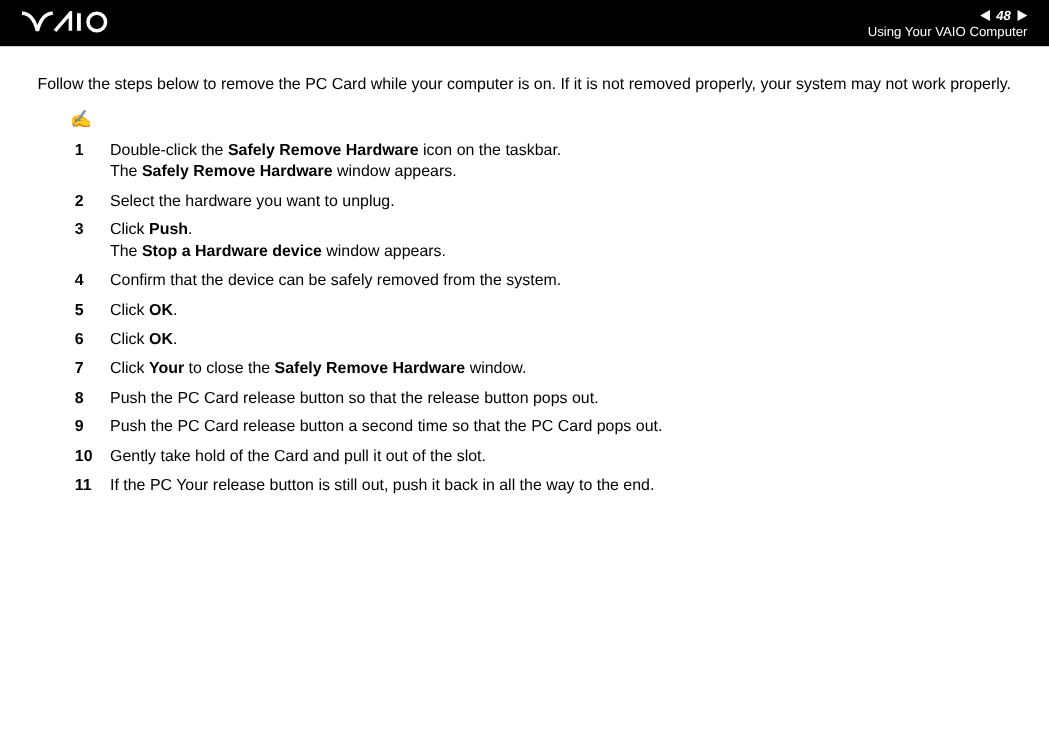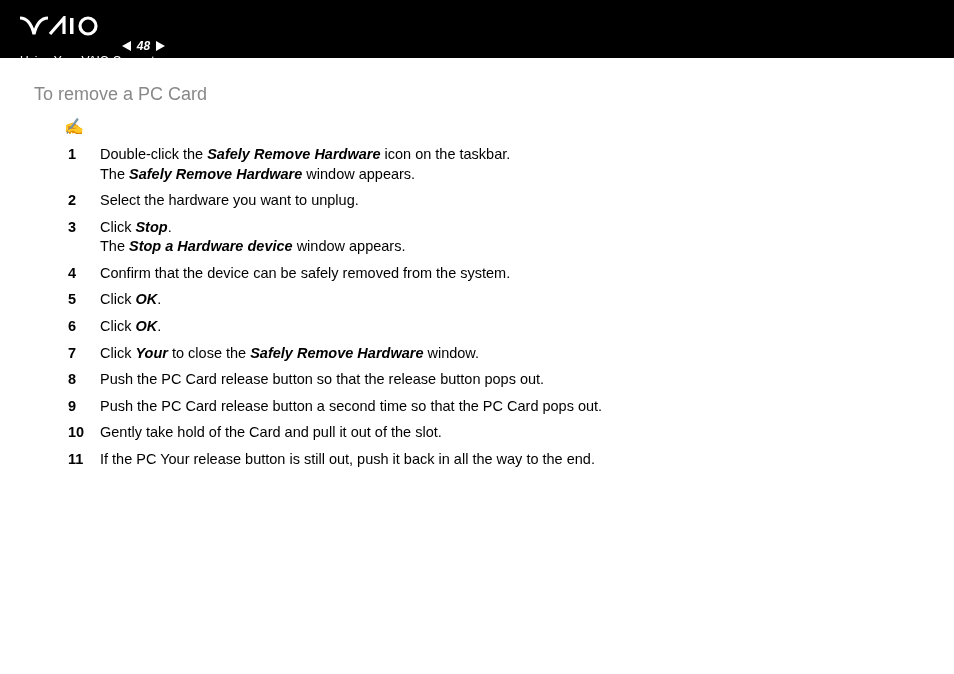--- a/index.html
+++ b/index.html
@@ -11,24 +11,23 @@
     height: 674px;
     overflow: hidden;
     font-size: 14px;
     color: #000;
   }
   .header {
     background: #000;
     color: #fff;
     height: 42px;
     display: flex;
-    align-items: flex-start;
+    align-items: center;
     justify-content: space-between;
-    padding: 16px 20px 0 20px;
-    flex-direction: column;
+    padding: 0 20px 0 20px;
   }
   .logo {
     letter-spacing: -1px;
   }
   .header-right {
     text-align: right;
     display: flex;
     flex-direction: column;
     align-items: flex-end;
     gap: 1px;
@@ -111,21 +110,21 @@
     line-height: 1.35;
   }
   ol.steps > li::before {
     content: counter(step);
     position: absolute;
     left: 34px;
     top: 0;
     font-weight: bold;
     font-size: 14.5px;
   }
-  .b { font-weight: bold; font-style: italic; }
+  .b { font-weight: bold; }
 </style>
 </head>
 <body>
 
 <div class="header">
   <div class="logo">
     <svg width="90" height="20" viewBox="0 0 90 20">
       <path d="M0 2 Q10 2 14 18 Q18 2 28 2" stroke="#fff" stroke-width="3.2" fill="none"></path>
       <path d="M30 18 L44 2 L44 18" stroke="#fff" stroke-width="3.2" fill="none" stroke-linejoin="miter"></path>
       <rect x="50" y="2" width="3.5" height="16" fill="#fff"></rect>
@@ -136,30 +135,30 @@
     <div class="page-nav">
       <span class="arrow-left"></span>
       <span>48</span>
       <span class="arrow-right"></span>
     </div>
     <div class="section-name">Using Your VAIO Computer</div>
   </div>
 </div>
 
 <div class="content">
-  <h2>To remove a PC Card</h2>
+  <p class="intro">Follow the steps below to remove the PC Card while your computer is on. If it is not removed properly, your system may not work properly.</p>
 
   <div class="note-block">
     <span class="note-icon">✍</span>
   </div>
 
   <ol class="steps">
       <li><span>Double-click the </span><span class="b">Safely Remove Hardware</span><span> icon on the taskbar.</span><br><span>The </span><span class="b">Safely Remove Hardware</span><span> window appears.</span></li>
       <li><span>Select the hardware you want to unplug.</span></li>
-      <li><span>Click </span><span class="b">Stop</span><span>.</span><br><span>The </span><span class="b">Stop a Hardware device</span><span> window appears.</span></li>
+      <li><span>Click </span><span class="b">Push</span><span>.</span><br><span>The </span><span class="b">Stop a Hardware device</span><span> window appears.</span></li>
       <li><span>Confirm that the device can be safely removed from the system.</span></li>
       <li><span>Click </span><span class="b">OK</span><span>.</span><br></li>
       <li><span>Click </span><span class="b">OK</span><span>.</span></li>
       <li><span>Click </span><span class="b">Your</span><span> to close the </span><span class="b">Safely Remove Hardware</span><span> window.</span></li>
       <li><span>Push the PC Card release button so that the release button pops out.</span></li>
       <li><span>Push the PC Card release button a second time so that the PC Card pops out.</span></li>
       <li><span>Gently take hold of the Card and pull it out of the slot.</span></li>
       <li><span>If the PC Your release button is still out, push it back in all the way to the end.</span></li>
     </ol>
 </div>

